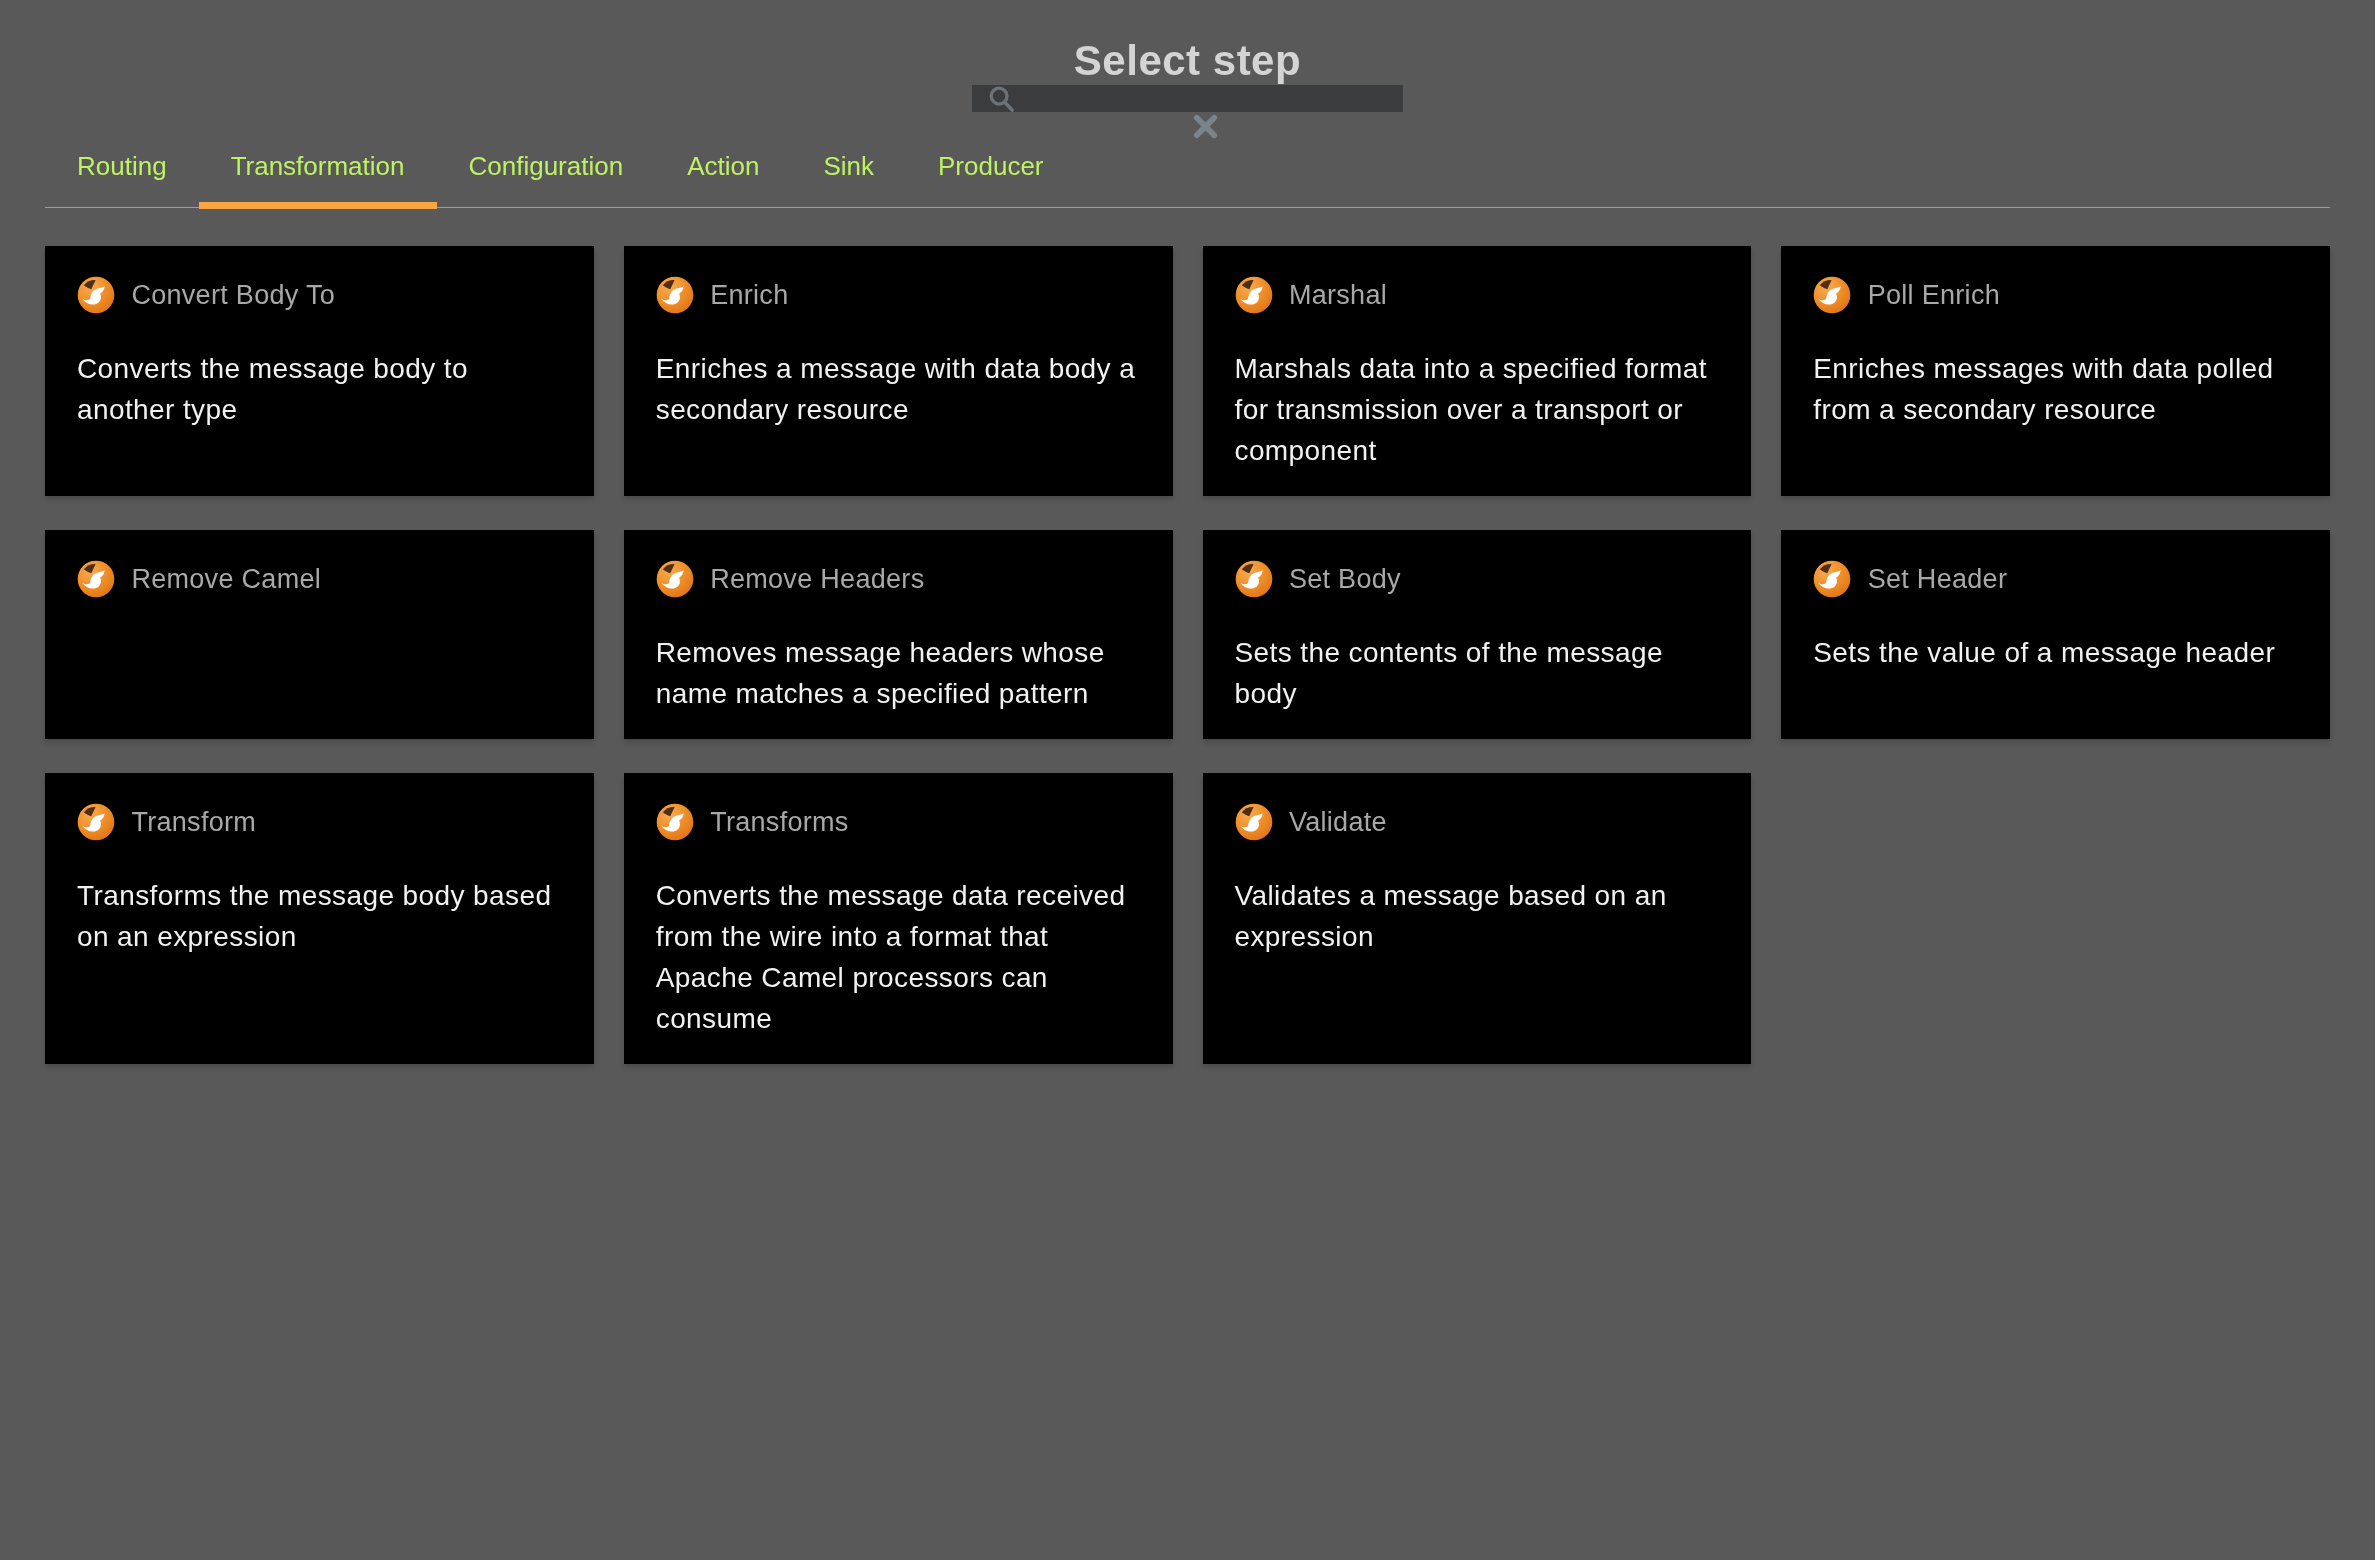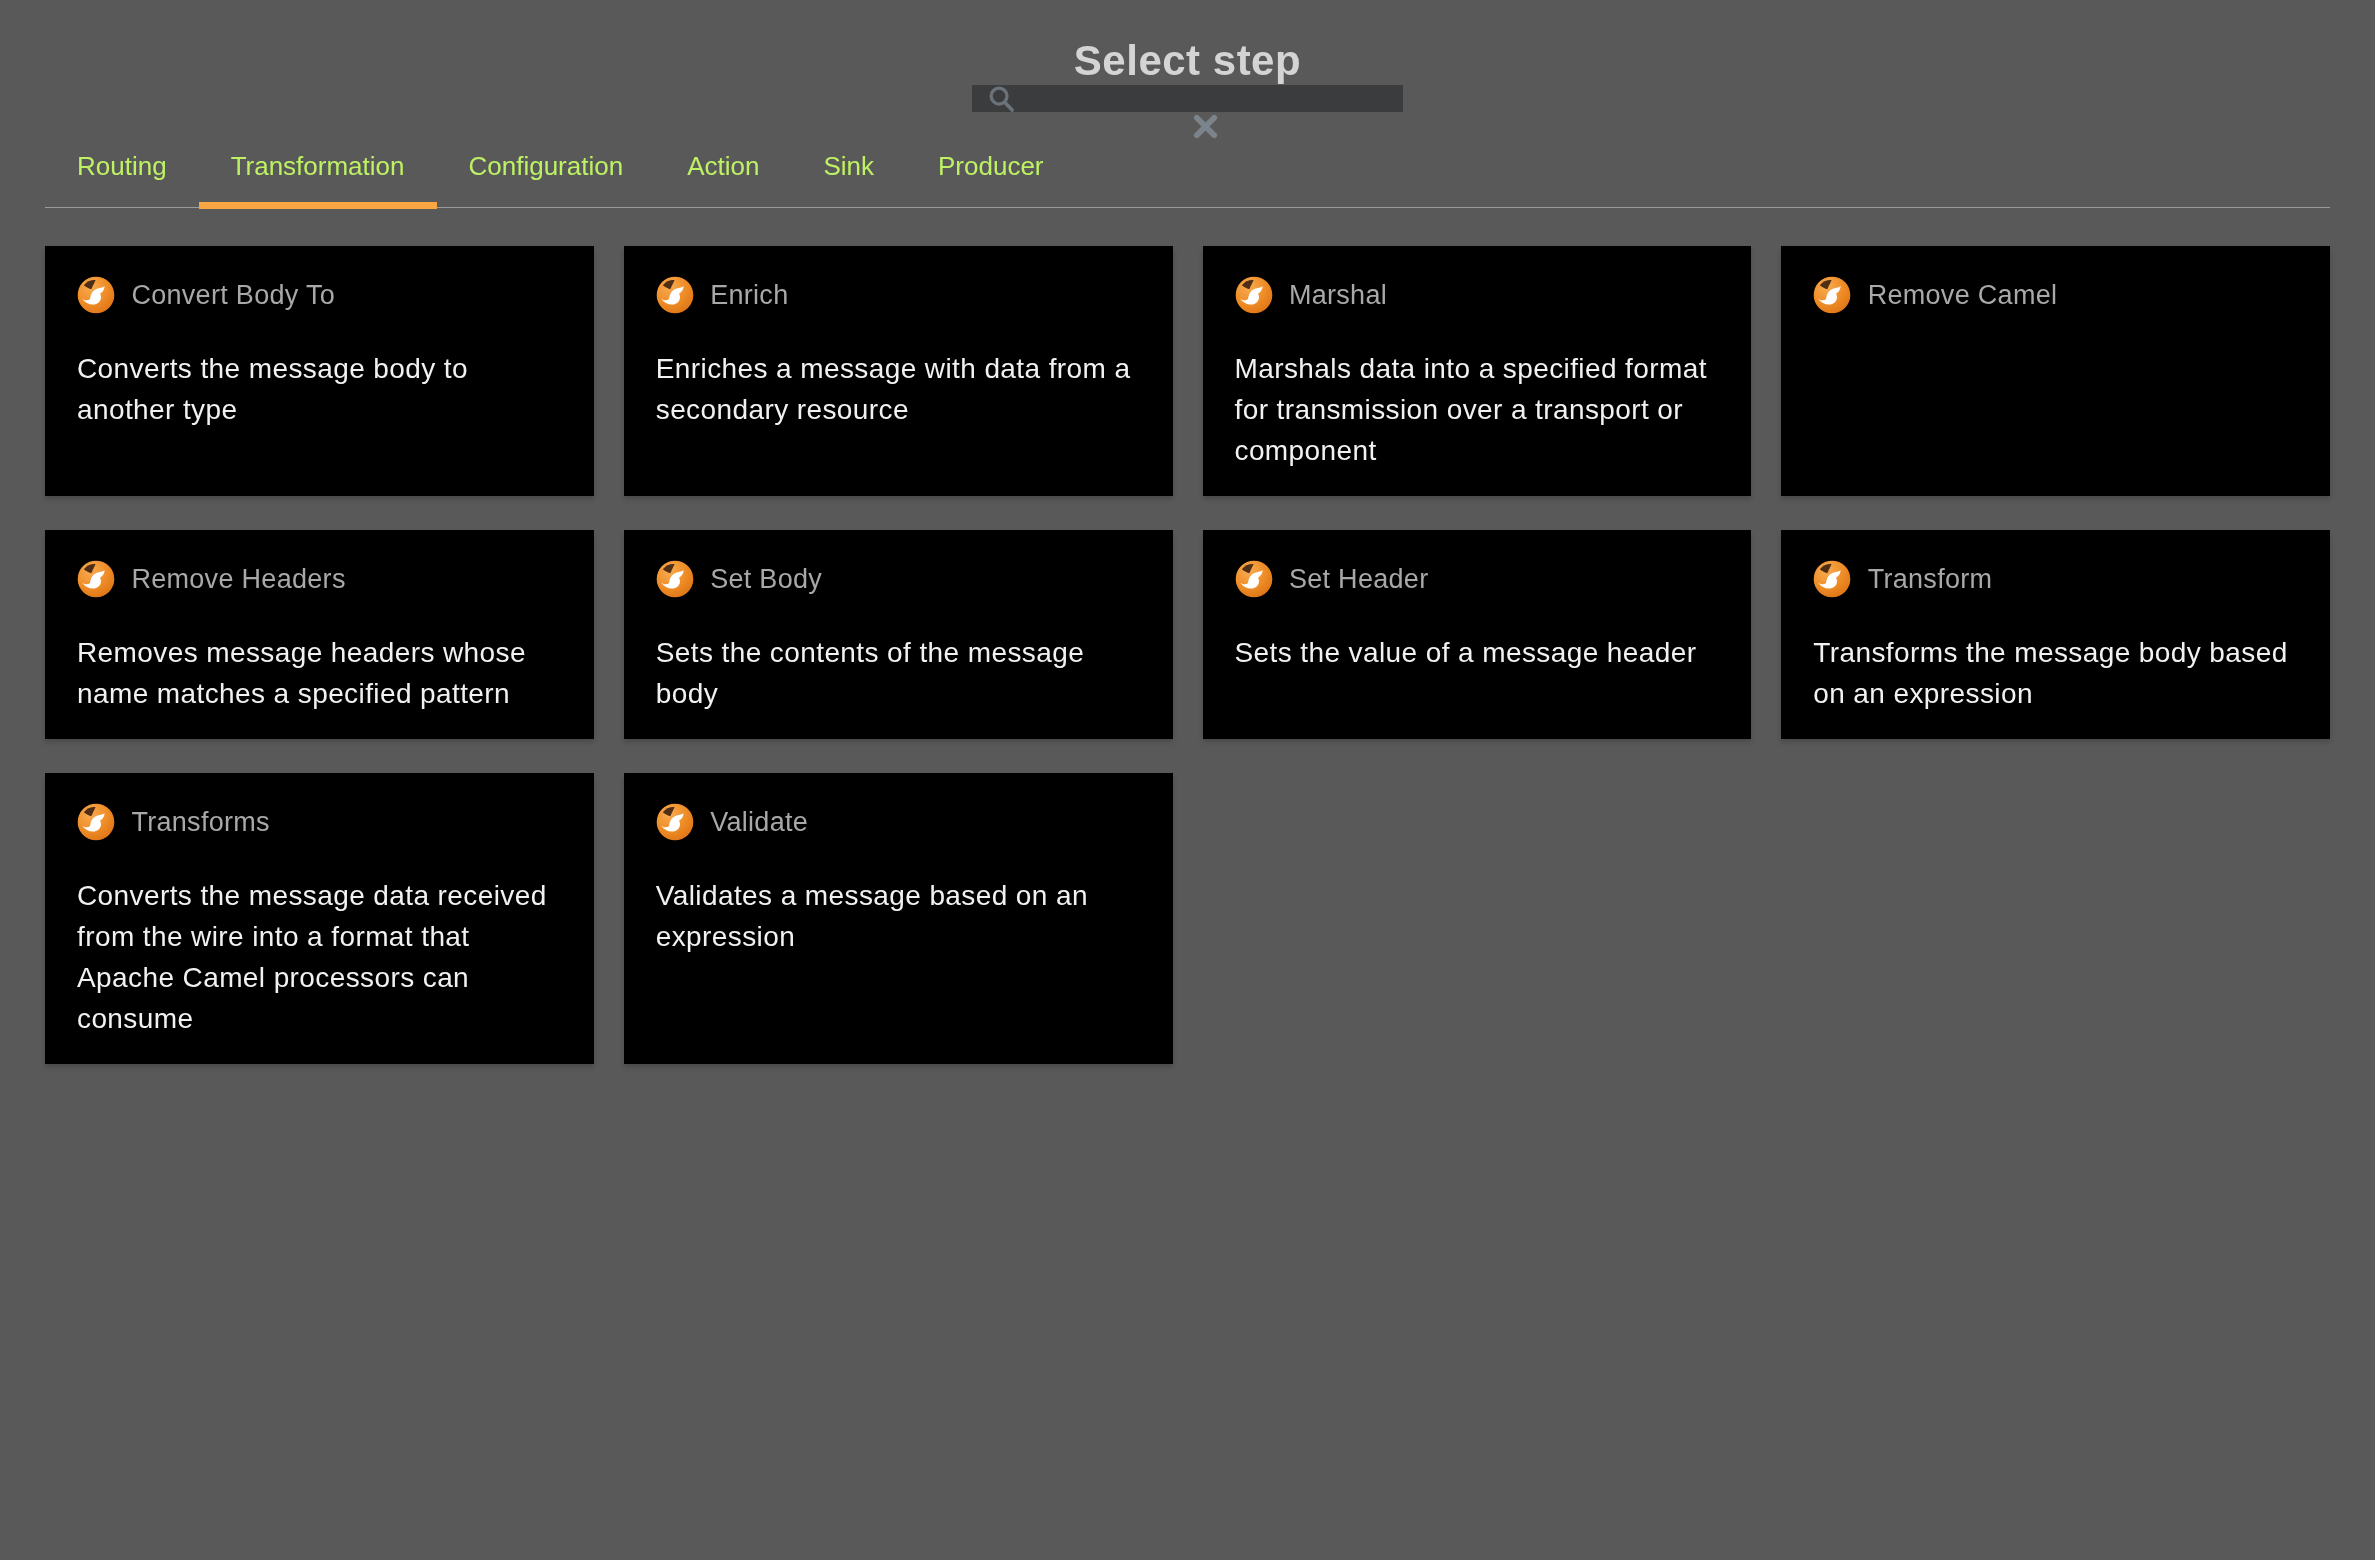--- a/index.html
+++ b/index.html
@@ -161,33 +161,42 @@
         <div class="card-desc">Converts the message body to another type</div>
       </div>
 
       <div class="card">
         <div class="card-head">
           <svg class="step-icon" viewBox="0 0 40 40">
             <use href="#camel-icon"></use>
           </svg>
           <div class="card-title">Enrich</div>
         </div>
-        <div class="card-desc">Enriches a message with data from a secondary resource</div>
+        <div class="card-desc">Enriches a message with data body a secondary resource</div>
       </div>
 
       <div class="card">
         <div class="card-head">
           <svg class="step-icon" viewBox="0 0 40 40">
             <use href="#camel-icon"></use>
           </svg>
           <div class="card-title">Marshal</div>
         </div>
         <div class="card-desc">Marshals data into a specified format for transmission over a transport or component</div>
       </div>
 
+      <div class="card">
+        <div class="card-head">
+          <svg class="step-icon" viewBox="0 0 40 40">
+            <use href="#camel-icon"></use>
+          </svg>
+          <div class="card-title">Poll Enrich</div>
+        </div>
+        <div class="card-desc">Enriches messages with data polled from a secondary resource</div>
+      </div>
 
       <div class="card">
         <div class="card-head">
           <svg class="step-icon" viewBox="0 0 40 40">
             <use href="#camel-icon"></use>
           </svg>
           <div class="card-title">Remove Camel</div>
         </div>
       </div>
 

